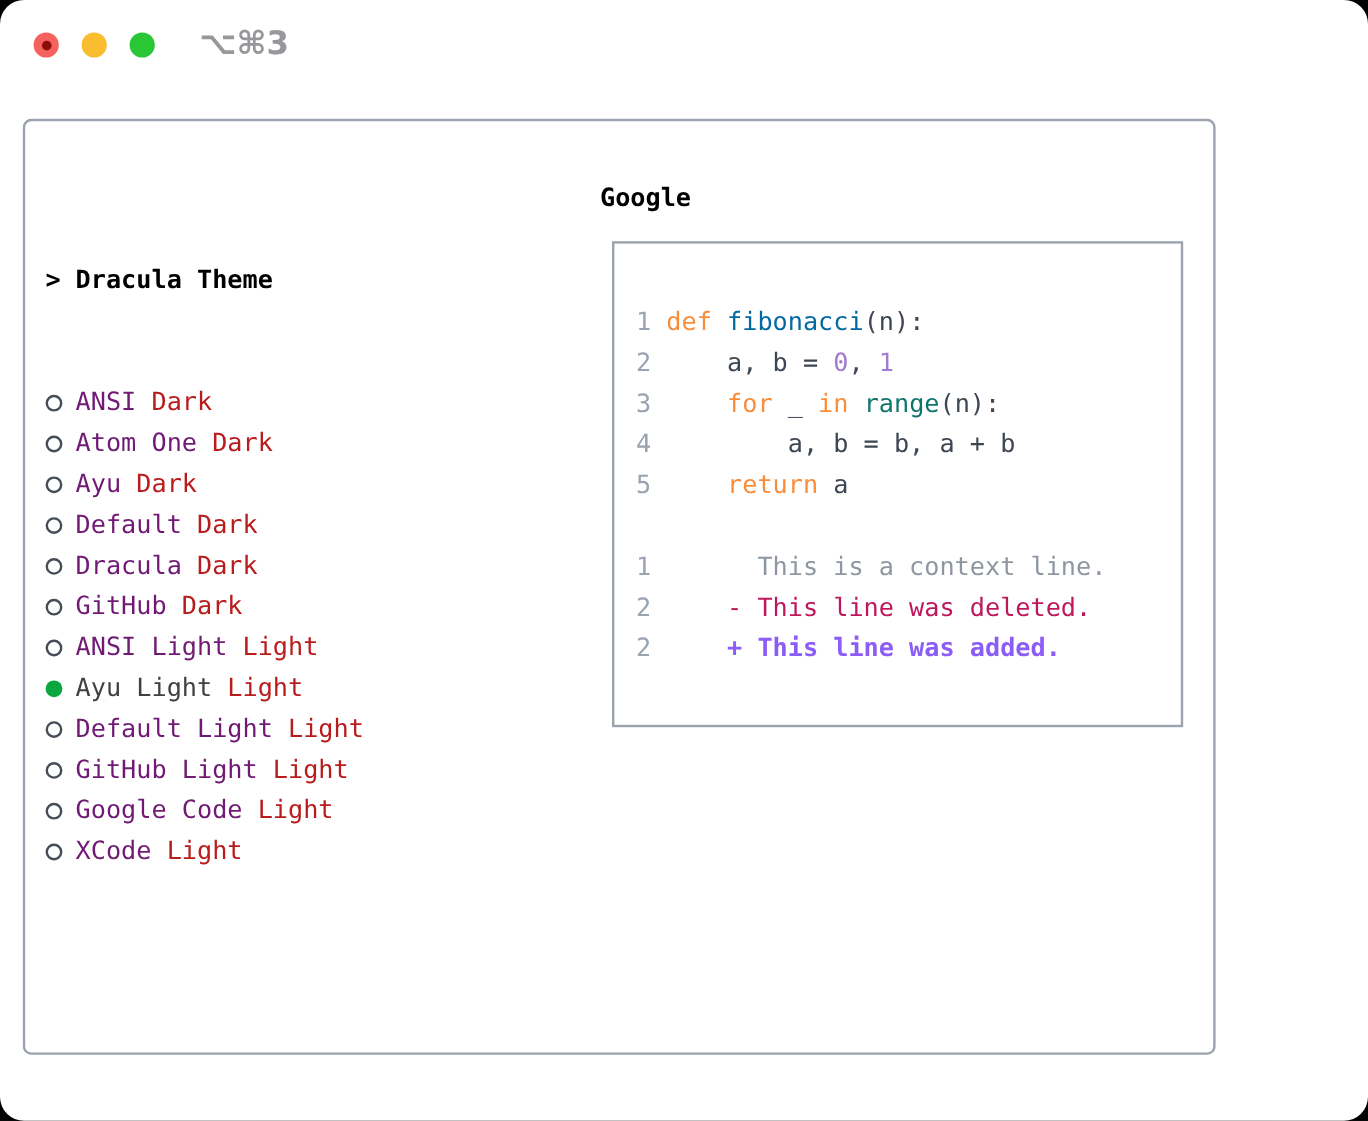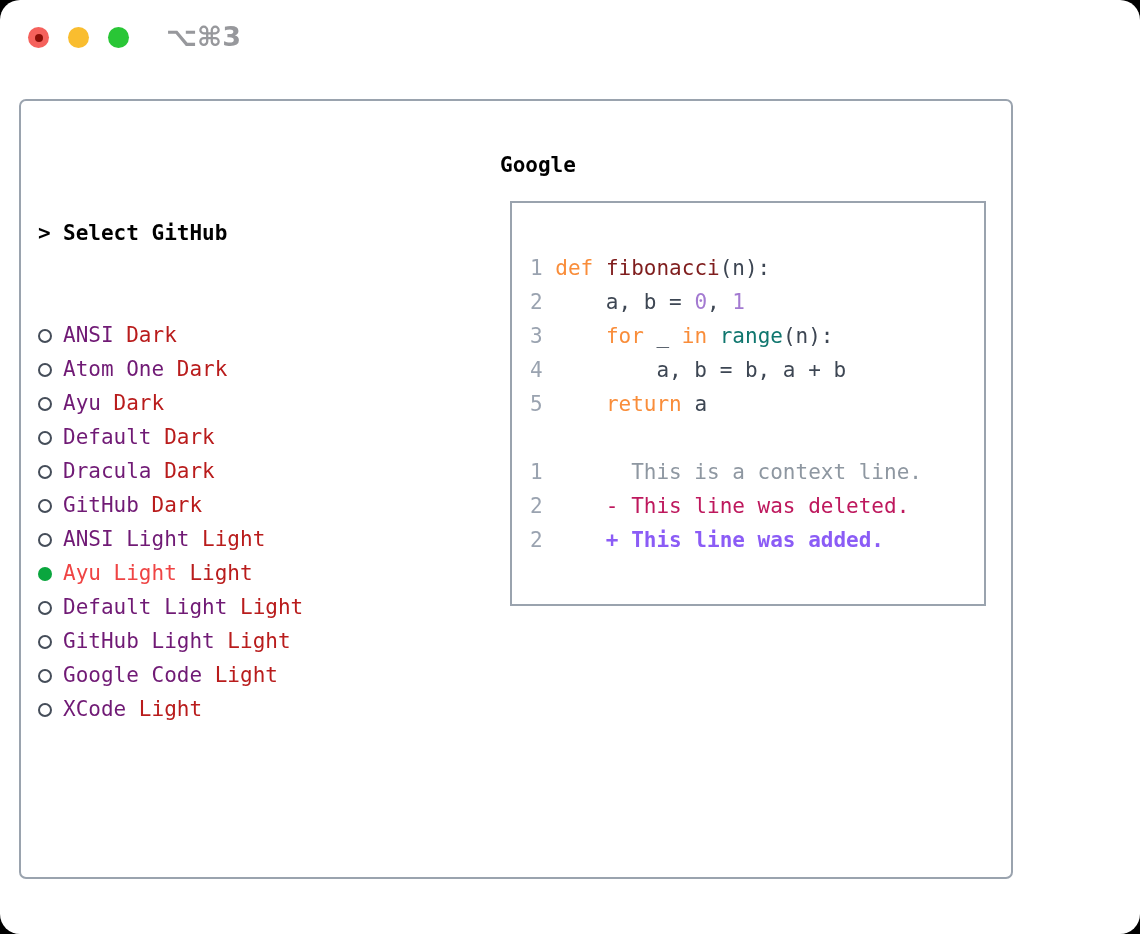--- a/index.html
+++ b/index.html
@@ -19,33 +19,33 @@
   .panel{position:absolute;left:19px;top:99px;width:994px;height:780px;border:2px solid #9aa3ae;border-radius:7px;box-sizing:border-box;background:#fff;}
   
   .left-col{position:absolute;left:38px;top:148px;width:430px;font-size:21px;line-height:34px;white-space:pre;}
   .row{height:34px;}
   .marker{display:inline-block;width:25px;color:#000;font-weight:bold;}
   .radio{display:inline-block;width:14px;height:14px;border-radius:50%;border:2px solid #454d59;box-sizing:border-box;margin-right:11px;vertical-align:-1px;}
   .radio.on{border:none;background:#0aa63e;}
   .hdr{color:#000;font-weight:bold;}
   .opt-name{color:#701a75;}
   .opt-variant{color:#b91c1c;}
-  .row.selected .opt-name{color:#ef4444;}
+  .row.selected .opt-name{color:#404040;}
   .apply-block{margin-top:34px;}
   
   .preview-title{position:absolute;left:500px;top:148px;font-size:21px;line-height:34px;font-weight:bold;color:#000;}
   .preview-box{
     position:absolute;left:510px;top:201px;width:476px;height:405px;
     border:2px solid #9aa3ae;box-sizing:border-box;background:#fff;
     padding:48px 0 0 18px;font-size:21px;line-height:34px;white-space:pre;overflow:hidden;
   }
   .codeline{height:34px;}
   .r-ln{color:#9aa3b0;}
   .r-kw{color:#f98d3a;}
-  .r-fn{color:#7f1d1d;}
+  .r-fn{color:#0369a1;}
   .r-num{color:#a37ad1;}
   .r-call{color:#0f766e;}
   .r-code{color:#3d4653;}
   .r-ctx{color:#8e97a1;}
   .r-del{color:#be185d;}
   .r-add{color:#8b5cf6;font-weight:bold;}
 </style>
 </head>
 <body>
 
@@ -54,21 +54,21 @@
   <div class="titlebar">
     <button class="light close"></button>
     <button class="light min"></button>
     <button class="light max"></button>
     <span class="win-title">⌥⌘3</span>
   </div>
 
   <div class="panel"></div>
 
   <div class="left-col">
-    <div class="row"><span class="marker">&gt;</span><span class="hdr">Select GitHub</span></div>
+    <div class="row"><span class="marker">&gt;</span><span class="hdr">Dracula Theme</span></div>
     <div id="theme-list"><div class="row"><span class="radio"></span><span class="opt-name">ANSI</span><span class="opt-variant"> Dark</span></div><div class="row"><span class="radio"></span><span class="opt-name">Atom One</span><span class="opt-variant"> Dark</span></div><div class="row"><span class="radio"></span><span class="opt-name">Ayu</span><span class="opt-variant"> Dark</span></div><div class="row"><span class="radio"></span><span class="opt-name">Default</span><span class="opt-variant"> Dark</span></div><div class="row"><span class="radio"></span><span class="opt-name">Dracula</span><span class="opt-variant"> Dark</span></div><div class="row"><span class="radio"></span><span class="opt-name">GitHub</span><span class="opt-variant"> Dark</span></div><div class="row"><span class="radio"></span><span class="opt-name">ANSI Light</span><span class="opt-variant"> Light</span></div><div class="row selected"><span class="radio on"></span><span class="opt-name">Ayu Light</span><span class="opt-variant"> Light</span></div><div class="row"><span class="radio"></span><span class="opt-name">Default Light</span><span class="opt-variant"> Light</span></div><div class="row"><span class="radio"></span><span class="opt-name">GitHub Light</span><span class="opt-variant"> Light</span></div><div class="row"><span class="radio"></span><span class="opt-name">Google Code</span><span class="opt-variant"> Light</span></div><div class="row"><span class="radio"></span><span class="opt-name">XCode</span><span class="opt-variant"> Light</span></div></div>
 
     <div class="apply-block">
       <div class="row"><span class="marker"> </span></div>
       
     </div>
 
     
   </div>
 

